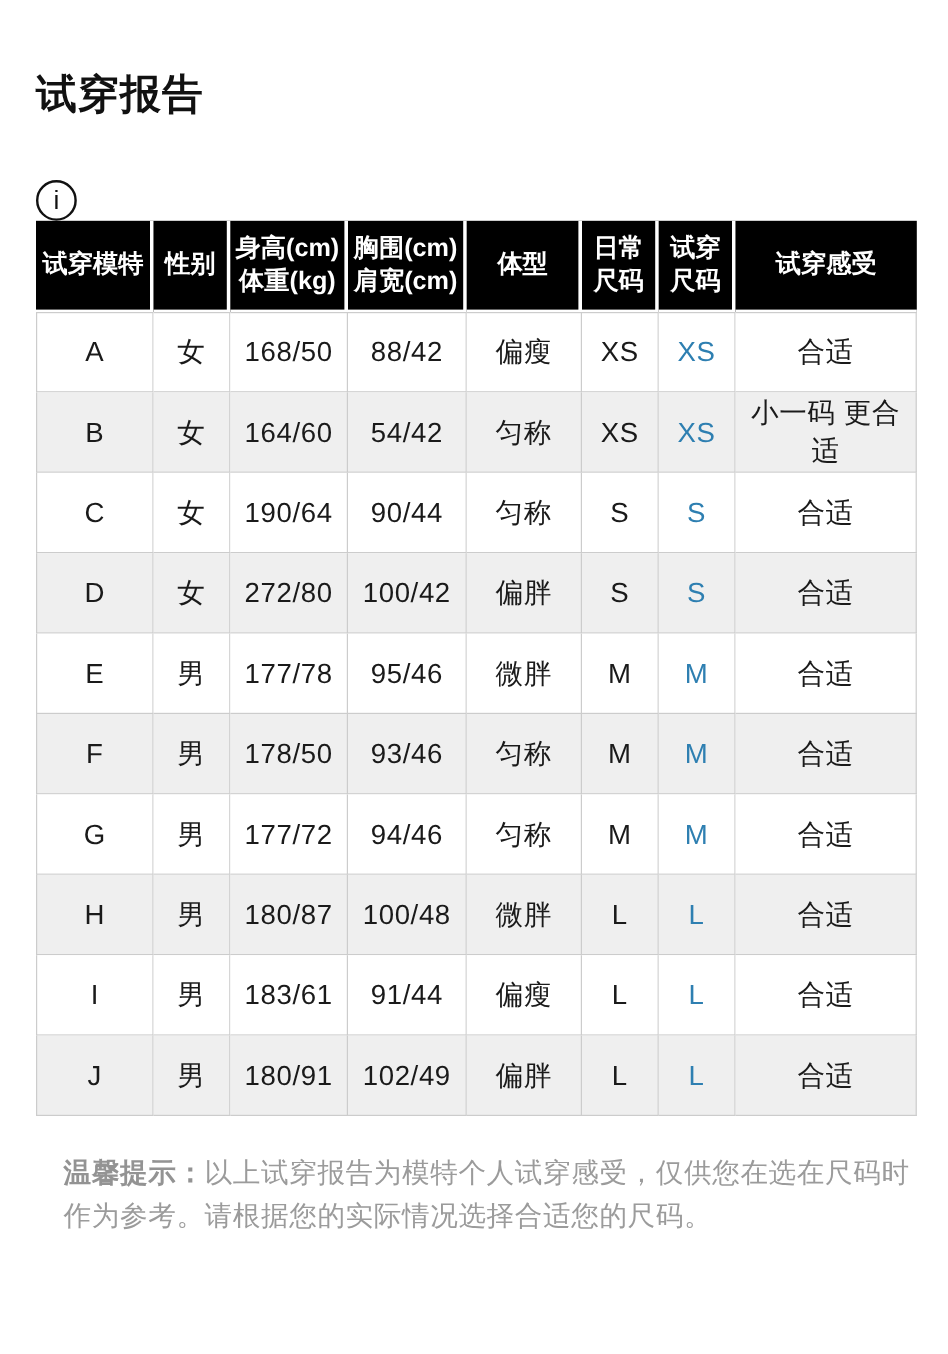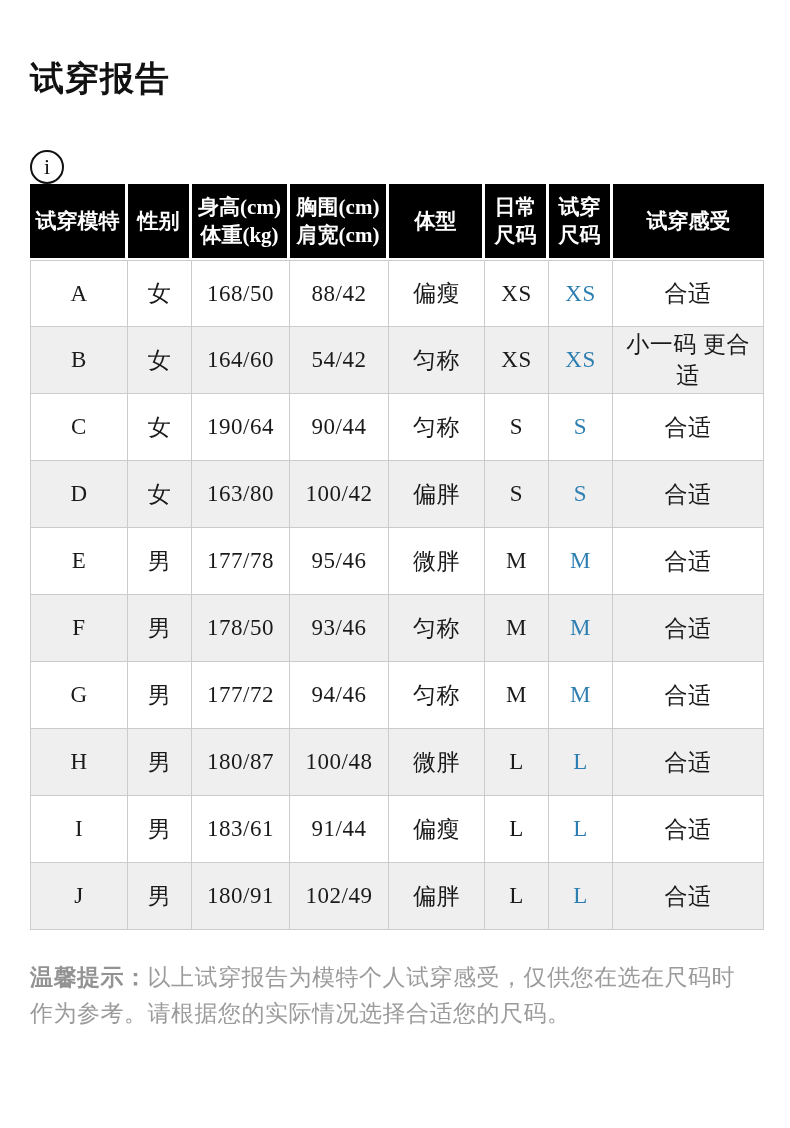--- a/index.html
+++ b/index.html
@@ -4,21 +4,21 @@
 <style>
   * { margin: 0; padding: 0; box-sizing: border-box; }
   html, body { width: 790px; background: #ffffff; }
   body {
     font-family: "Liberation Sans", "DejaVu Sans", sans-serif;
     color: #111111;
     width: 790px;
     height: 1128px;
     overflow: hidden;
   }
-  .page { padding: 56px 45px 0 30px; font-family: Liberation Serif, serif; }
+  .page { padding: 56px 45px 0 30px; }
 
   .page-title {
     font-size: 34px;
     font-weight: 700;
     letter-spacing: 1px;
     color: #111111;
   }
 
   .notice {
     margin-top: 48px;
@@ -84,20 +84,21 @@
   .fit-table tbody tr:nth-child(odd) td { background: #ffffff; }
   .fit-table td.tried-size { color: #2e7fb1; }
 
   .footer-note {
     margin-top: 30px;
     font-size: 23px;
     line-height: 1.55;
     color: #9b9b9b;
     letter-spacing: 0.5px;
     width: 720px;
+    margin-left: 23px;
   }
   .footer-note .note-label { font-weight: 700; color: #939393; }
 </style>
 </head>
 <body>
 
 <div class="page">
 
   <h1 class="page-title">试穿报告</h1>
 
@@ -155,21 +156,21 @@
           <td>190/64</td>
           <td>90/44</td>
           <td>匀称</td>
           <td>S</td>
           <td class="tried-size">S</td>
           <td>合适</td>
         </tr>
         <tr>
           <td>D</td>
           <td>女</td>
-          <td>163/80</td>
+          <td>272/80</td>
           <td>100/42</td>
           <td>偏胖</td>
           <td>S</td>
           <td class="tried-size">S</td>
           <td>合适</td>
         </tr>
         <tr>
           <td>E</td>
           <td>男</td>
           <td>177/78</td>

